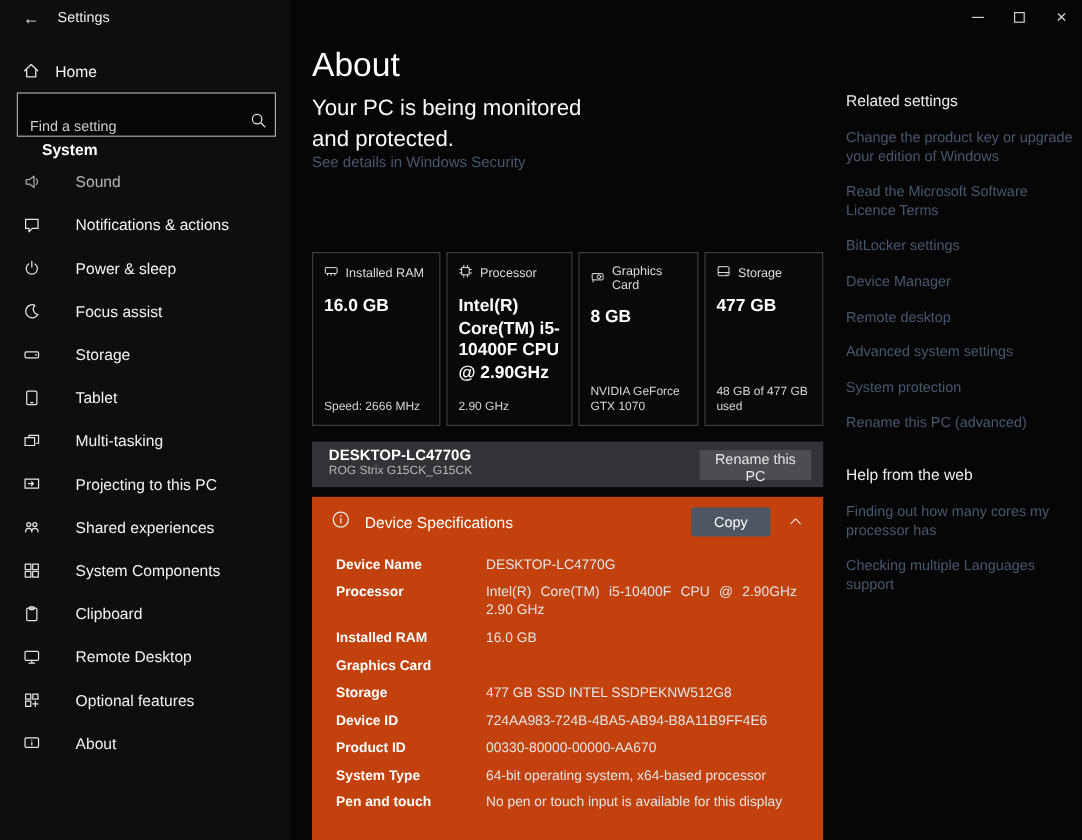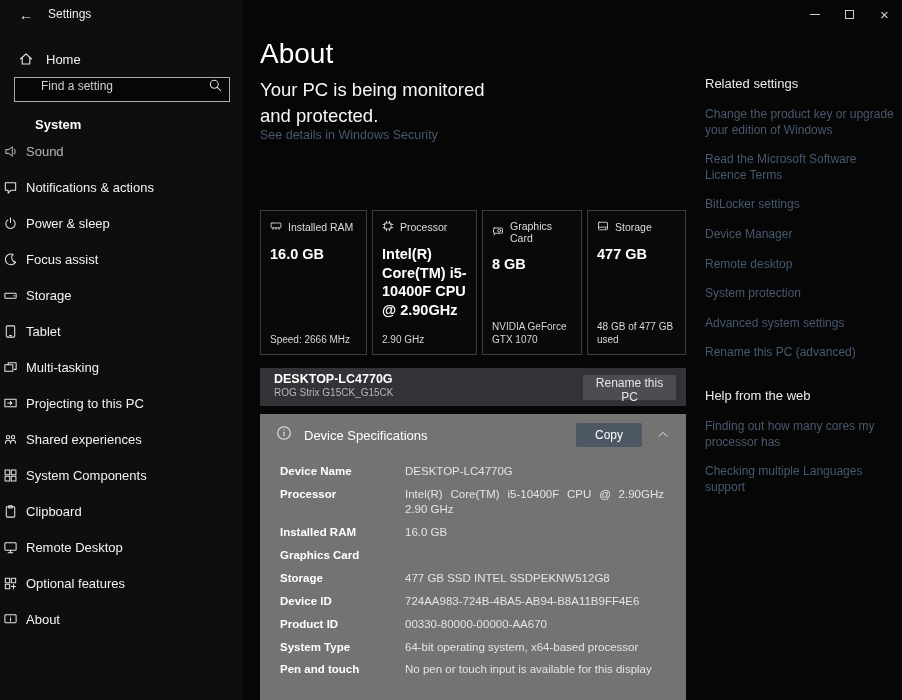--- a/index.html
+++ b/index.html
@@ -8,28 +8,28 @@
   .app { position:relative; width:902px; height:700px; }
 
   
   .sidebar { position:absolute; left:0; top:0; width:242px; height:700px; background:#0e0e11; }
   .back-btn { position:absolute; left:12px; top:4px; width:28px; height:22px; display:flex;
     align-items:center; justify-content:center; font-size:14px; color:#e6e6e6; cursor:pointer; }
   .tb-title { position:absolute; left:48px; top:7px; font-size:12px; color:#ececec; }
   .home-row { position:absolute; left:0; top:44px; width:242px; height:30px; display:flex;
     align-items:center; padding-left:18px; gap:12px; cursor:pointer; }
   .home-row .label { font-size:13px; color:#f2f2f2; }
-  .searchbox { position:absolute; left:14px; top:77px; width:216px; height:25px;
-    border:1px solid #a9a9ad; background:#060608; display:flex; align-items:flex-start; padding:0 6px 0 24px; }
+  .searchbox { position:absolute; left:14px; top:77px; width:216px; height:37px;
+    border:1px solid #a9a9ad; background:#060608; display:flex; align-items:flex-end; padding:0 6px 0 8px; }
   .searchbox input { flex:1; background:transparent; border:none; outline:none; color:#fff;
     font-size:12px; font-family:inherit; }
   .searchbox input::placeholder { color:#cfcfcf; }
   .section-label { position:absolute; left:16px; top:117px; font-size:13px; font-weight:bold; color:#fff;margin-left:19px; }
   .nav { position:absolute; left:0; top:133px; width:242px; }
-  .nav-item { height:36px; display:flex; align-items:center; padding-left:2px; gap:8px;
+  .nav-item { height:36px; display:flex; align-items:center; padding-left:18px; gap:29px;
     cursor:pointer; }
   .nav-item .label { font-size:13px; color:#f2f2f2; white-space:nowrap; }
   .nav-item.dim { opacity:.72; }
   .nav-icon { width:16px; height:16px; display:flex; align-items:center; justify-content:center; }
 
   svg.ic { stroke:#e6e6e6; fill:none; stroke-width:1.1; stroke-linecap:round; stroke-linejoin:round; }
 
   
   .main { position:absolute; left:242px; top:0; width:660px; height:700px; background:#060607; }
   .win-controls { position:absolute; right:0; top:0; display:flex; }
@@ -49,21 +49,21 @@
   .card-value { margin-top:11px; font-size:14.5px; font-weight:bold; color:#fff; line-height:1.28; }
   .card-foot { position:absolute; left:9px; right:5px; bottom:8px; font-size:10px; color:#d6d6d6; line-height:1.25; }
 
   .device-bar { position:absolute; left:18px; top:368px; width:426px; height:38px; background:#323337; }
   .device-names { position:absolute; left:14px; top:4px; display:flex; flex-direction:column; }
   .device-name { font-size:12.5px; font-weight:bold; color:#fff; }
   .device-model { font-size:10px; color:#b8b8b8; margin-top:1px; }
   .rename-btn { position:absolute; right:10px; top:7px; width:93px; height:25px; background:#4b4d52;
     border:none; color:#e5e5e5; font-size:12px; font-family:inherit; cursor:pointer;margin-left:12px; }
 
-  .specs-panel { position:absolute; left:18px; top:414px; width:426px; height:286px; background:#737373; overflow:hidden; }
+  .specs-panel { position:absolute; left:18px; top:414px; width:426px; height:286px; background:#c2410c; overflow:hidden; }
   .specs-header { height:42px; display:flex; align-items:center; padding:0 16px; }
   .specs-title { margin-left:12px; font-size:13px; color:#fff; }
   .copy-btn { margin-left:auto; width:66px; height:24px; background:#4d5763; border:none; color:#fff;
     font-size:12px; font-family:inherit; border-radius:2px; cursor:pointer; }
   .chev { margin-left:14px; cursor:pointer; display:flex; align-items:center; }
   .specs-body { padding:8px 0 0 20px; }
   .spec-row { display:flex; margin-bottom:8px; }
   .spec-label { flex:0 0 125px; font-weight:bold; font-size:11.5px; color:#fff; line-height:1.3; }
   .spec-value { flex:1; padding-right:22px; font-size:11.5px; color:#e4e4e4; text-align:justify; line-height:1.3; }
 
@@ -378,22 +378,22 @@
       </div>
     </div>
 
     <div class="rightcol">
       <h3>Related settings</h3>
       <div class="rlink">Change the product key or upgrade your edition of Windows</div>
       <div class="rlink">Read the Microsoft Software Licence Terms</div>
       <div class="rlink">BitLocker settings</div>
       <div class="rlink">Device Manager</div>
       <div class="rlink">Remote desktop</div>
+      <div class="rlink">Advanced system settings</div>
       <div class="rlink">System protection</div>
-      <div class="rlink">Advanced system settings</div>
       <div class="rlink">Rename this PC (advanced)</div>
 
       <h3 class="help-title">Help from the web</h3>
       <div class="rlink">Finding out how many cores my processor has</div>
       <div class="rlink">Checking multiple Languages support</div>
     </div>
 
   </div>
 </div>
 

